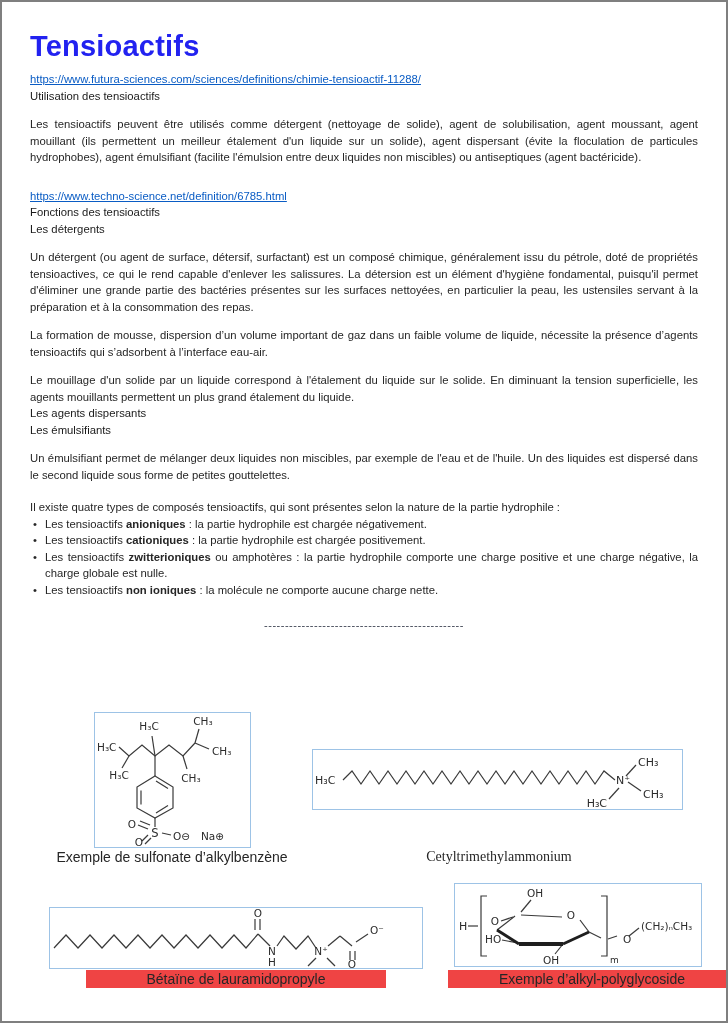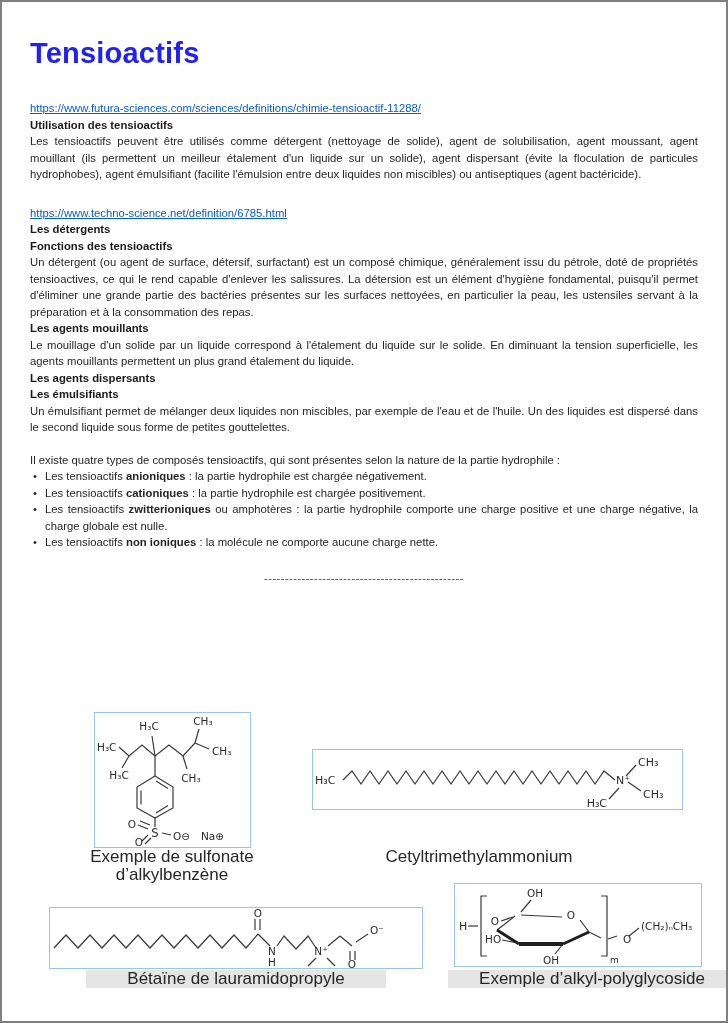--- a/index.html
+++ b/index.html
@@ -3,55 +3,55 @@
 <meta charset="utf-8">
 <style>
   * { margin:0; padding:0; box-sizing:border-box; }
   html,body { background:#fff; }
   body { font-family:"Liberation Sans", sans-serif; }
   .page {
     position:relative;
     width:728px; height:1023px;
     background:#ffffff;
     border:2px solid #7f7f7f;
-    padding:11px 28px;
+    padding:4px 28px;
     overflow:hidden;
   }
   .doc-title {
     margin-top:24px;
     font-size:29px; font-weight:700;
     color:#2222f0;
     letter-spacing:0.2px;
   }
   .txt { font-size:11.3px; line-height:16.5px; color:#262626; }
-  .link-line { margin-top:28px; }
+  .link-line { margin-top:6px; }
   .link-line.second { margin-top:20px; }
   a.doclink {
     font-size:11.3px; line-height:16.5px;
     color:#0a5cc4; text-decoration:underline; cursor:pointer;
   }
-  .h { font-size:11.3px; line-height:16.5px; font-weight:700; color:#1a1a1a; }
-  .para { text-align:justify; }
+  .h { font-size:11.3px; line-height:16.5px; font-weight:400; color:#1a1a1a; }
+  .para { text-align:justify;margin-top:12px; }
   .types-block { margin-top:16px; }
   .bullet-row { display:flex; }
   .bullet-char { width:15px; padding-left:3px; flex:none; }
   .bullet-text { flex:1; text-align:justify; }
   .separator {
     margin-top:21px;
     text-align:center;
     font-size:11px; color:#3c4250; letter-spacing:0.5px;
   }
   .figures { position:absolute; left:30px; top:700px; width:668px; height:300px; }
   .figbox { position:absolute; border:1px solid #9dc3e6; background:#fff; }
   .figbox svg { display:block; }
   .caption {
     position:absolute; text-align:center;
-    font-size:17px; color:#262626; line-height:18px;
-  }
-  .caption.shaded { background:#e5e5e5; }
+    font-size:14px; color:#262626; line-height:18px;
+  }
+  .caption.shaded { background:#ef4444; }
   svg text {
     font-family:"DejaVu Sans", sans-serif;
     fill:#2b2b2b;
   }
   svg .bond { stroke:#3a3a3a; stroke-width:1.2; fill:none; }
   svg .bold-bond { stroke:#1e1e1e; fill:none; }
 </style>
 </head>
 <body>
 
@@ -61,27 +61,27 @@
 
   <div class="link-line">
     <a class="doclink">https://www.futura-sciences.com/sciences/definitions/chimie-tensioactif-11288/</a>
   </div>
   <div class="h">Utilisation des tensioactifs</div>
   <div class="txt para">Les tensioactifs peuvent être utilisés comme détergent (nettoyage de solide), agent de solubilisation, agent moussant, agent mouillant (ils permettent un meilleur étalement d'un liquide sur un solide), agent dispersant (évite la floculation de particules hydrophobes), agent émulsifiant (facilite l'émulsion entre deux liquides non miscibles) ou antiseptiques (agent bactéricide).</div>
 
   <div class="link-line second">
     <a class="doclink">https://www.techno-science.net/definition/6785.html</a>
   </div>
+  <div class="h">Fonctions des tensioactifs</div>
+
   <div class="h">Les détergents</div>
-
-  <div class="h">Fonctions des tensioactifs</div>
   <div class="txt para">Un détergent (ou agent de surface, détersif, surfactant) est un composé chimique, généralement issu du pétrole, doté de propriétés tensioactives, ce qui le rend capable d'enlever les salissures. La détersion est un élément d'hygiène fondamental, puisqu'il permet d'éliminer une grande partie des bactéries présentes sur les surfaces nettoyées, en particulier la peau, les ustensiles servant à la préparation et à la consommation des repas.</div>
 
-
-  <div class="h">Les agents mouillants</div>
+  <div class="txt para">La formation de mousse, dispersion d’un volume important de gaz dans un faible volume de liquide, nécessite la présence d’agents tensioactifs qui s’adsorbent à l’interface eau-air.</div>
+
   <div class="txt para">Le mouillage d'un solide par un liquide correspond à l'étalement du liquide sur le solide. En diminuant la tension superficielle, les agents mouillants permettent un plus grand étalement du liquide.</div>
 
   <div class="h">Les agents dispersants</div>
 
   <div class="h">Les émulsifiants</div>
   <div class="txt para">Un émulsifiant permet de mélanger deux liquides non miscibles, par exemple de l'eau et de l'huile. Un des liquides est dispersé dans le second liquide sous forme de petites gouttelettes.</div>
 
   <div class="types-block">
     <div class="txt">Il existe quatre types de composés tensioactifs, qui sont présentes selon la nature de la partie hydrophile :</div>
 
@@ -156,21 +156,21 @@
           <text x="2" y="34">H₃C</text>
           <text x="303" y="34">N⁺</text>
           <text x="325" y="16">CH₃</text>
           <text x="330" y="48">CH₃</text>
           <text x="294" y="57" text-anchor="end">H₃C</text>
         </g>
       </svg>
     </div>
 
     <div class="caption" style="left:20px; top:146px; width:240px;">Exemple de sulfonate d’alkylbenzène</div>
-    <div class="caption" style="left:327px; top:146px; width:240px;">Cetyltrimethylammonium</div>
+    <div class="caption" style="left:347px; top:146px; width:240px;font-family:Liberation Serif, serif;">Cetyltrimethylammonium</div>
 
     <div class="figbox" style="left:17px; top:205px; width:374px; height:62px;">
       <svg width="372" height="60" viewBox="0 0 372 60">
         <g class="bond">
           <polyline points="4,40 16,27 28,40 40,27 52,40 64,27 76,40 88,27 100,40 112,27 124,40 136,27 148,40 160,27 172,40 184,27 196,40 208,26"></polyline>
           <line x1="205" y1="22" x2="205" y2="11"></line>
           <line x1="210" y1="22" x2="210" y2="11"></line>
           <line x1="208" y1="26" x2="220" y2="38"></line>
           <polyline points="227,38 234,28 246,41 258,28 266,40"></polyline>
           <line x1="266" y1="50" x2="258" y2="58"></line>

